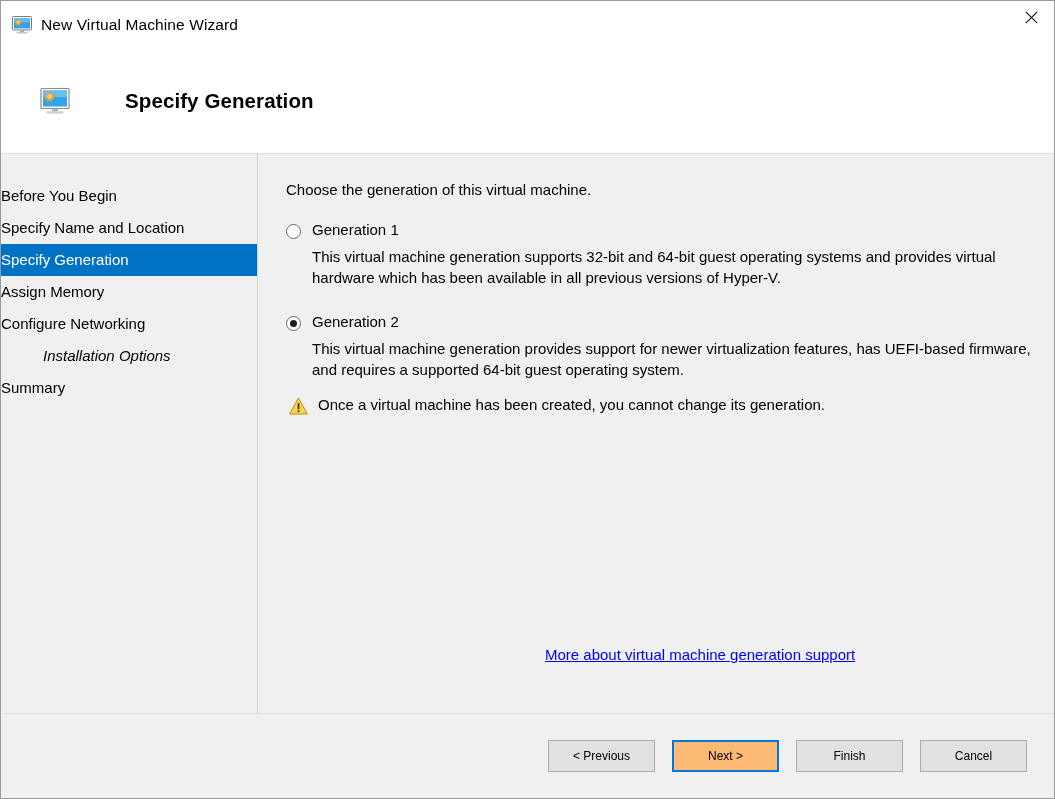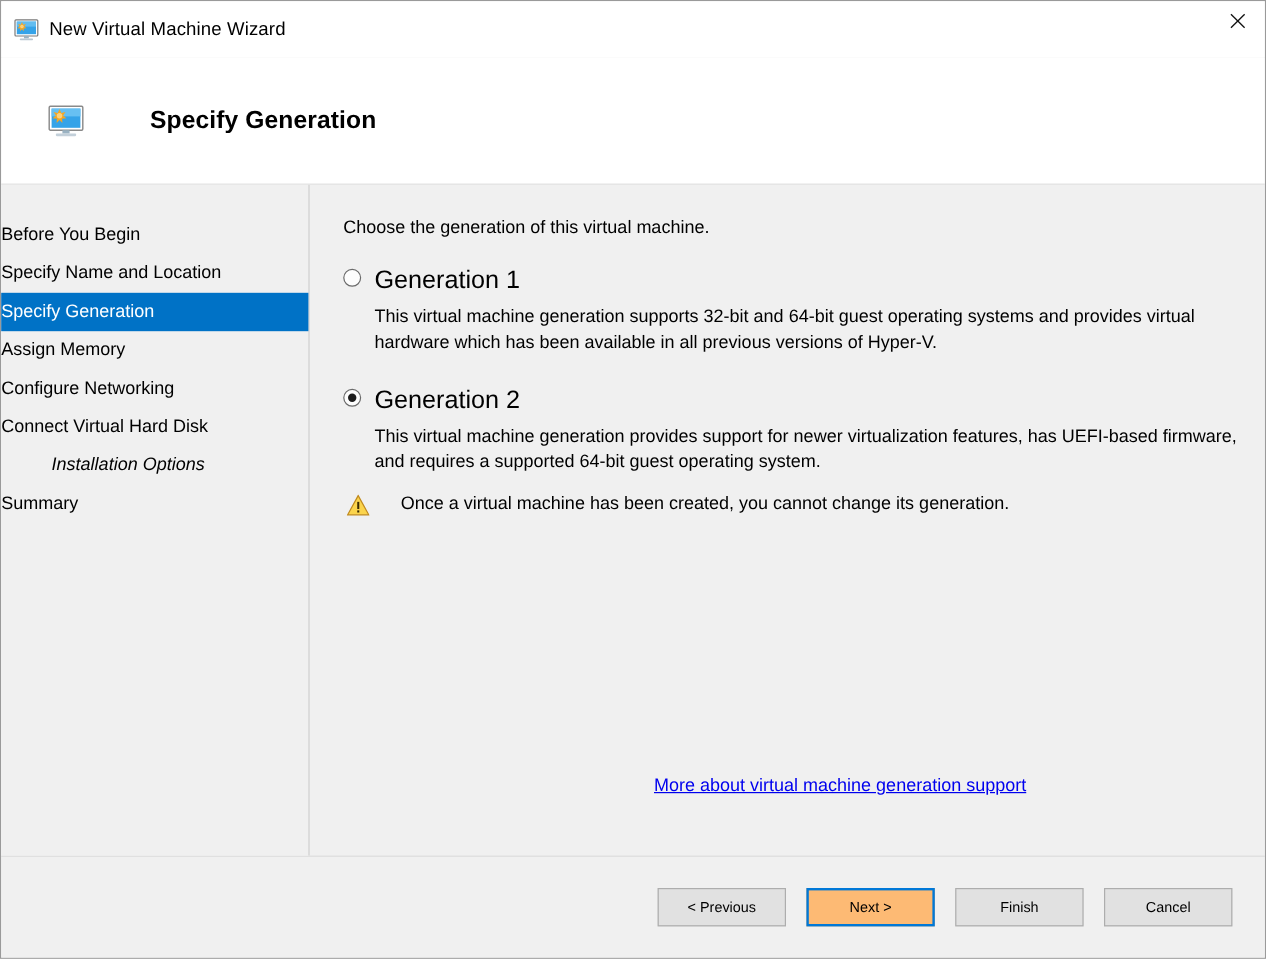--- a/index.html
+++ b/index.html
@@ -164,38 +164,37 @@
     left: 50%;
     top: 50%;
     width: 7px;
     height: 7px;
     margin-left: -3.5px;
     margin-top: -3.5px;
     border-radius: 50%;
     background: #1d1d1d;
   }
   .option-label {
-    font-size: 21px;
+    font-size: 15px;
     color: #000000;
     line-height: 1.25;
   }
   .option-desc {
     font-size: 15px;
     color: #000000;
     line-height: 1.42;
     margin: 6px 0 0 26px;
     max-width: 742px;
   }
   .gen2 { margin-top: 25px; }
 
   .warn-row {
     display: flex;
     align-items: flex-start;
     margin: 15px 0 0 3px;
-    gap: 16px;
   }
   .warn-icon {
     width: 19px;
     height: 18px;
     flex: 0 0 auto;
     margin-top: 1px;
     margin-right: 10px;
     display: block;
   }
   .warn-text {
@@ -287,21 +286,20 @@
   </div>
 
   <div class="body-area">
 
     <div class="sidebar">
       <div class="nav-item">Before You Begin</div>
       <div class="nav-item">Specify Name and Location</div>
       <div class="nav-item selected">Specify Generation</div>
       <div class="nav-item">Assign Memory</div>
       <div class="nav-item">Configure Networking</div>
-      <div class="nav-item">Connect Virtual Hard Disk</div>
       <div class="nav-item indent">Installation Options</div>
       <div class="nav-item">Summary</div>
     </div>
 
     <div class="content">
       <p class="intro">Choose the generation of this virtual machine.</p>
 
       <div class="option">
         <div class="option-row">
           <span class="radio"></span>

